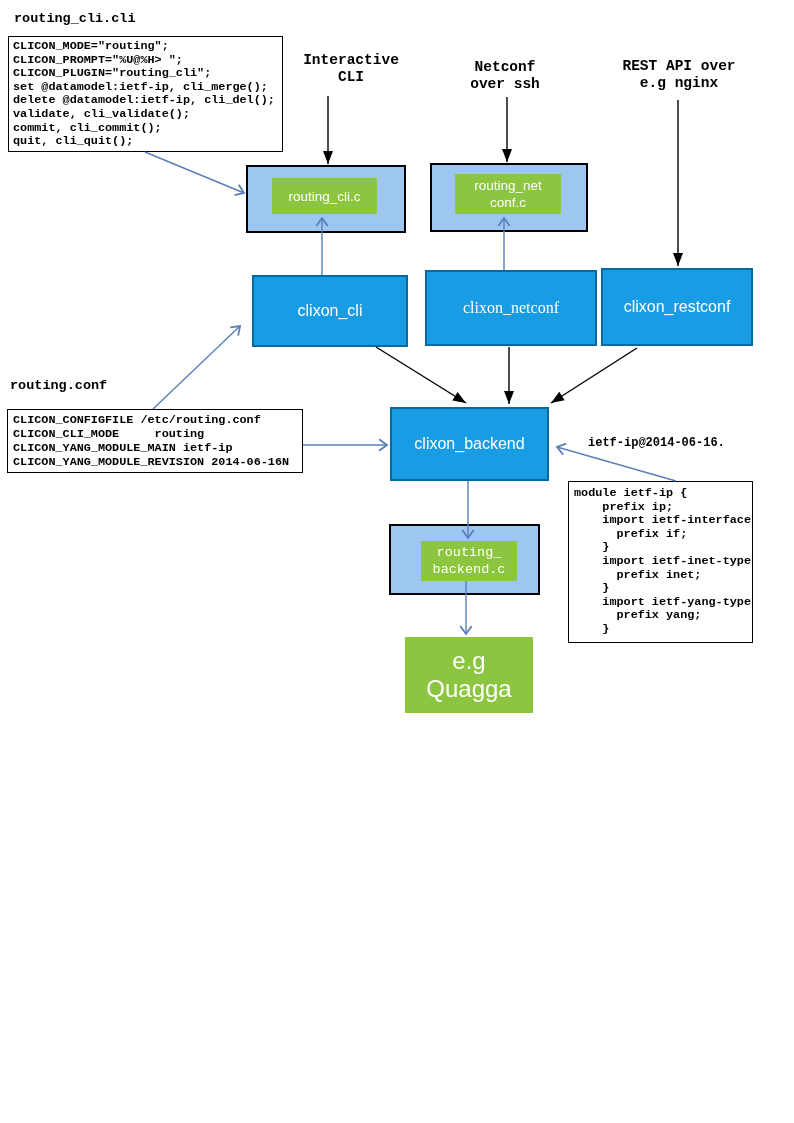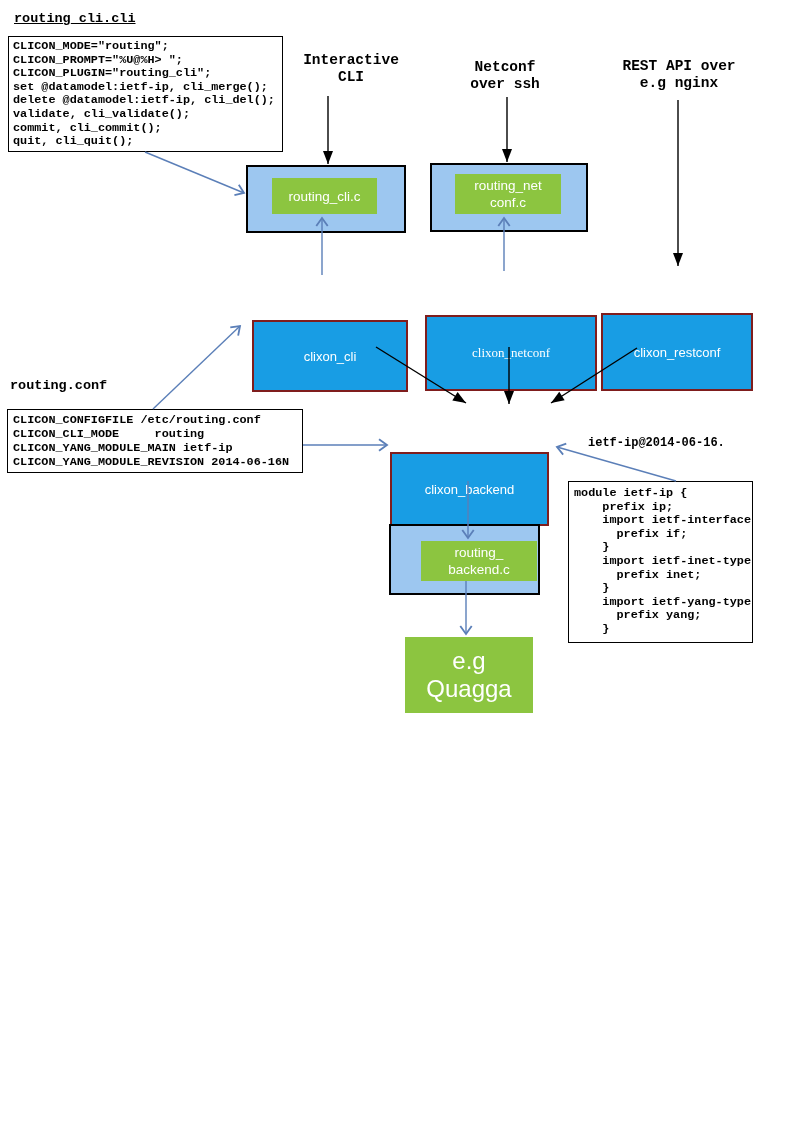--- a/index.html
+++ b/index.html
@@ -8,35 +8,35 @@
   .abs{position:absolute;box-sizing:border-box;}
   
   .mono-title{font-family:"Liberation Mono","DejaVu Sans Mono",monospace;font-weight:bold;
               font-size:13.5px;color:#000;white-space:pre;}
   .annotation{font-family:"Liberation Mono","DejaVu Sans Mono",monospace;font-weight:bold;
               font-size:14.5px;line-height:17px;color:#000;text-align:center;white-space:pre-line;}
   
   .codebox{background:#fff;border:1px solid #000;font-family:"Liberation Mono","DejaVu Sans Mono",monospace;
            font-weight:bold;font-size:11.8px;line-height:13.6px;color:#000;white-space:pre;overflow:hidden;}
   
-  .bluebox{background:#189DE4;border:2px solid #7f1d1d;color:#fff;font-size:13px;
-           display:flex;align-items:center;justify-content:center;text-align:center;margin-top:45px;}
+  .bluebox{background:#189DE4;border:2px solid #0369a1;color:#fff;font-size:16px;
+           display:flex;align-items:center;justify-content:center;text-align:center;}
   .lightbox{background:#9DC7F0;border:2px solid #000;}
   .greenbox{background:#8CC540;color:#fff;display:flex;align-items:center;justify-content:center;
             text-align:center;white-space:pre-line;}
   .green-small{font-size:13.5px;line-height:17px;}
   .green-big{font-size:24px;line-height:28px;}
   svg.overlay{position:absolute;left:0;top:0;pointer-events:none;}
 </style>
 </head>
 <body>
 
 <div id="canvas">
 
-  <div class="abs mono-title" style="left:14px;top:11px;text-decoration:underline;">routing_cli.cli</div>
+  <div class="abs mono-title" style="left:14px;top:11px;">routing_cli.cli</div>
   <div class="abs mono-title" style="left:10px;top:378px;">routing.conf</div>
   <div class="abs mono-title" style="left:588px;top:436px;font-size:12px;">ietf-ip@2014-06-16.</div>
 
   <div class="abs annotation" style="left:290px;top:52px;width:122px;">Interactive
 CLI</div>
   <div class="abs annotation" style="left:445px;top:59px;width:120px;text-align:center;">Netconf
 over ssh</div>
   <div class="abs annotation" style="left:607px;top:58px;width:144px;">REST API over
 e.g nginx</div>
 
@@ -70,21 +70,21 @@
   <div class="abs lightbox" style="left:430px;top:163px;width:158px;height:69px;"></div>
   <div class="abs greenbox green-small" style="left:455px;top:174px;width:106px;height:40px;">routing_net
 conf.c</div>
 
   <div class="abs bluebox" style="left:252px;top:275px;width:156px;height:72px;">clixon_cli</div>
   <div class="abs bluebox" style="left:425px;top:270px;width:172px;height:76px;font-family:Liberation Serif, serif;">clixon_netconf</div>
   <div class="abs bluebox" style="left:601px;top:268px;width:152px;height:78px;">clixon_restconf</div>
   <div class="abs bluebox" style="left:390px;top:407px;width:159px;height:74px;">clixon_backend</div>
 
   <div class="abs lightbox" style="left:389px;top:524px;width:151px;height:71px;"></div>
-  <div class="abs greenbox green-small" style="left:421px;top:541px;width:116px;height:40px;">routing_
+  <div class="abs greenbox green-small" style="left:421px;top:541px;width:96px;height:40px;font-family:Liberation Mono, monospace;">routing_
 backend.c</div>
 
   <div class="abs greenbox green-big" style="left:405px;top:637px;width:128px;height:76px;">e.g
 Quagga</div>
 
   <svg class="overlay" width="794" height="1123" viewBox="0 0 794 1123">
     <defs>
       <marker id="blackHead" markerUnits="userSpaceOnUse" markerWidth="16" markerHeight="14" refX="0" refY="0" orient="auto" viewBox="-14 -6 16 12">
         <path d="M0,0 L-13,-5 L-13,5 Z" fill="#000"></path>
       </marker>

